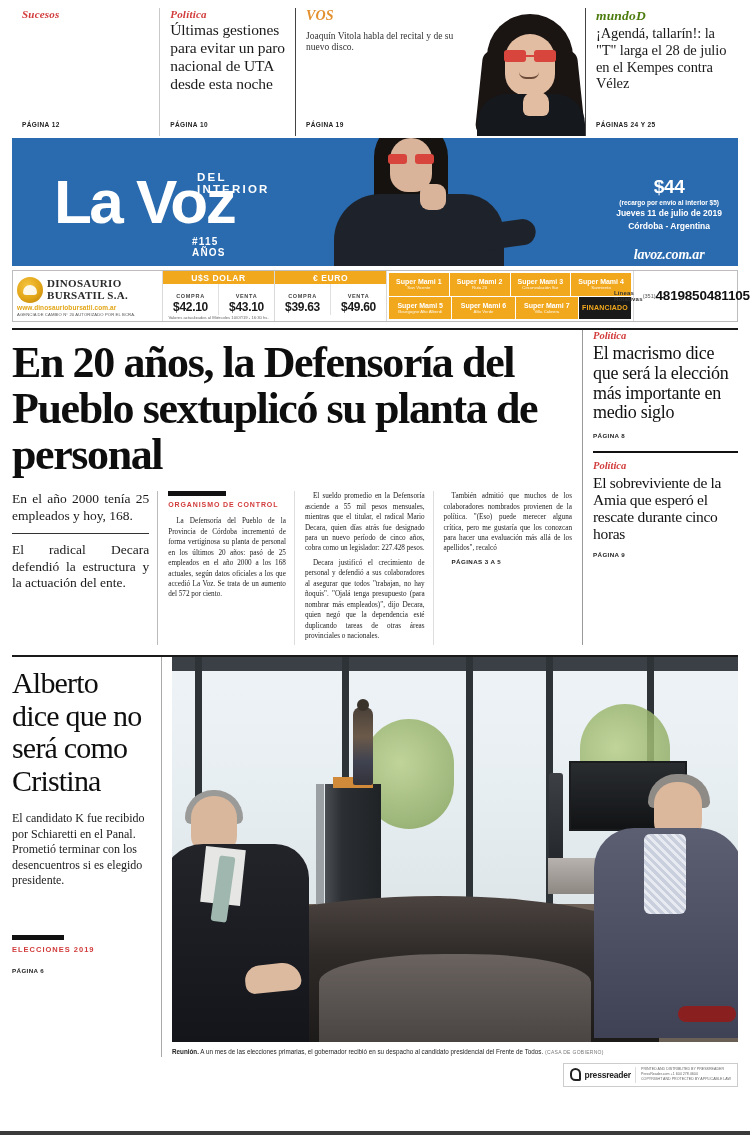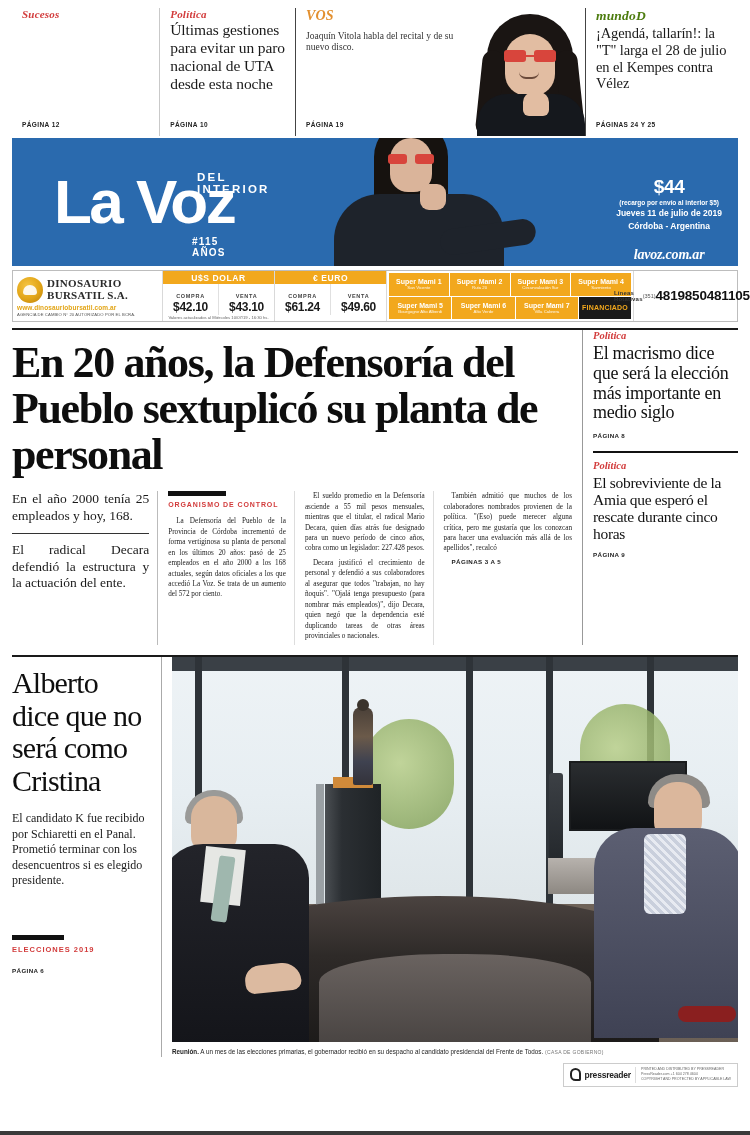--- a/index.html
+++ b/index.html
@@ -622,21 +622,21 @@
         </div>
       </div>
       <div class="fx-note">Valores actualizados al Miércoles 10/07/19 - 16:30 hs.</div>
     </div>
 
     <div class="fx-cur">
       <div class="fx-cur-title">€ EURO</div>
       <div class="fx-cols">
         <div class="fx-col">
           <div class="fx-lbl">COMPRA</div>
-          <div class="fx-val">$61.24</div>
+          <div class="fx-val">$39.63</div>
         </div>
         <div class="fx-col">
           <div class="fx-lbl">VENTA</div>
           <div class="fx-val">$49.60</div>
         </div>
       </div>
       <div class="fx-note">&nbsp;</div>
     </div>
 
     <div class="fx-supers">

